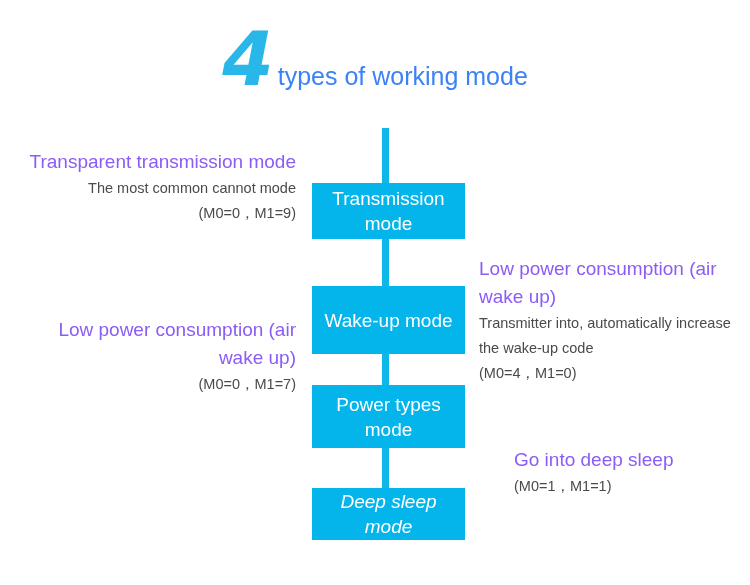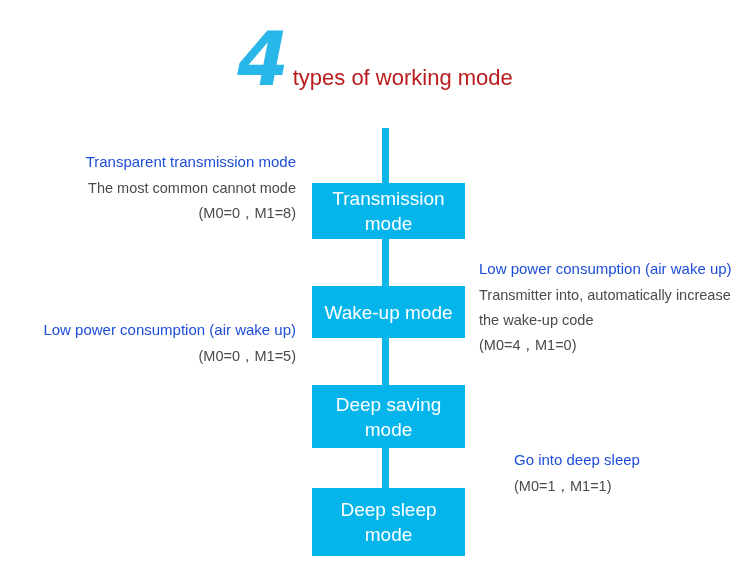--- a/index.html
+++ b/index.html
@@ -32,23 +32,23 @@
     font-size: 74px;
     font-weight: 700;
     font-style: italic;
     color: #29b6e8;
     line-height: 70px;
     vertical-align: baseline;
     letter-spacing: -2px;
   }
   .title-text {
     display: inline-block;
-    font-size: 22px;
+    font-size: 25px;
     font-weight: 400;
-    color: #b91c1c;
+    color: #3b82f6;
     vertical-align: baseline;
     padding-left: 6px;
   }
 
   
   .spine {
     position: absolute;
     left: 382px;
     top: 128px;
     width: 7px;
@@ -67,42 +67,42 @@
     line-height: 25px;
     text-align: center;
     display: flex;
     align-items: center;
     justify-content: center;
     box-sizing: border-box;
     padding: 0 6px;
     margin-top: 28px;
   }
   .box-1 { top: 155px; height: 56px; }
-  .box-2 { top: 258px; height: 52px; }
+  .box-2 { top: 258px; height: 68px; }
   .box-3 { top: 357px; height: 63px; }
-  .box-4 { top: 460px; height: 68px; }
+  .box-4 { top: 460px; height: 52px; font-style: italic; }
 
   
   .desc {
     position: absolute;
   }
   .desc-left {
     left: 10px;
     width: 286px;
     text-align: right;
   }
   .desc-right {
     left: 479px;
     width: 262px;
     text-align: left;
   }
   .desc-heading {
-    font-size: 15px;
+    font-size: 19px;
     line-height: 28px;
-    color: #1d4ed8;
+    color: #8b5cf6;
     margin: 0;
     font-weight: 400;
   }
   .desc-sub {
     font-size: 14.5px;
     line-height: 25px;
     color: #4a4a4a;
     margin: 0;
     font-weight: 400;
   }
@@ -123,36 +123,36 @@
 <body>
 
 <div class="title-wrap">
   <span class="title-number">4</span><span class="title-text">types of working mode</span>
 </div>
 
 <div class="spine"></div>
 
 <div class="mode-box box-1">Transmission mode</div>
 <div class="mode-box box-2">Wake-up mode</div>
-<div class="mode-box box-3">Deep saving mode</div>
+<div class="mode-box box-3">Power types mode</div>
 <div class="mode-box box-4">Deep sleep mode</div>
 
 <div class="desc desc-left d1">
   <p class="desc-heading">Transparent transmission mode</p>
   <p class="desc-sub">The most common cannot mode</p>
-  <p class="desc-params">(M0=0，M1=8)</p>
+  <p class="desc-params">(M0=0，M1=9)</p>
 </div>
 
 <div class="desc desc-right d2">
   <p class="desc-heading">Low power consumption (air wake up)</p>
   <p class="desc-sub">Transmitter into, automatically increase the wake-up code</p>
   <p class="desc-params">(M0=4，M1=0)</p>
 </div>
 
 <div class="desc desc-left d3">
   <p class="desc-heading">Low power consumption (air wake up)</p>
-  <p class="desc-params">(M0=0，M1=5)</p>
+  <p class="desc-params">(M0=0，M1=7)</p>
 </div>
 
 <div class="desc desc-right d4">
   <p class="desc-heading">Go into deep sleep</p>
   <p class="desc-params">(M0=1，M1=1)</p>
 </div>
 
 </body></html>

